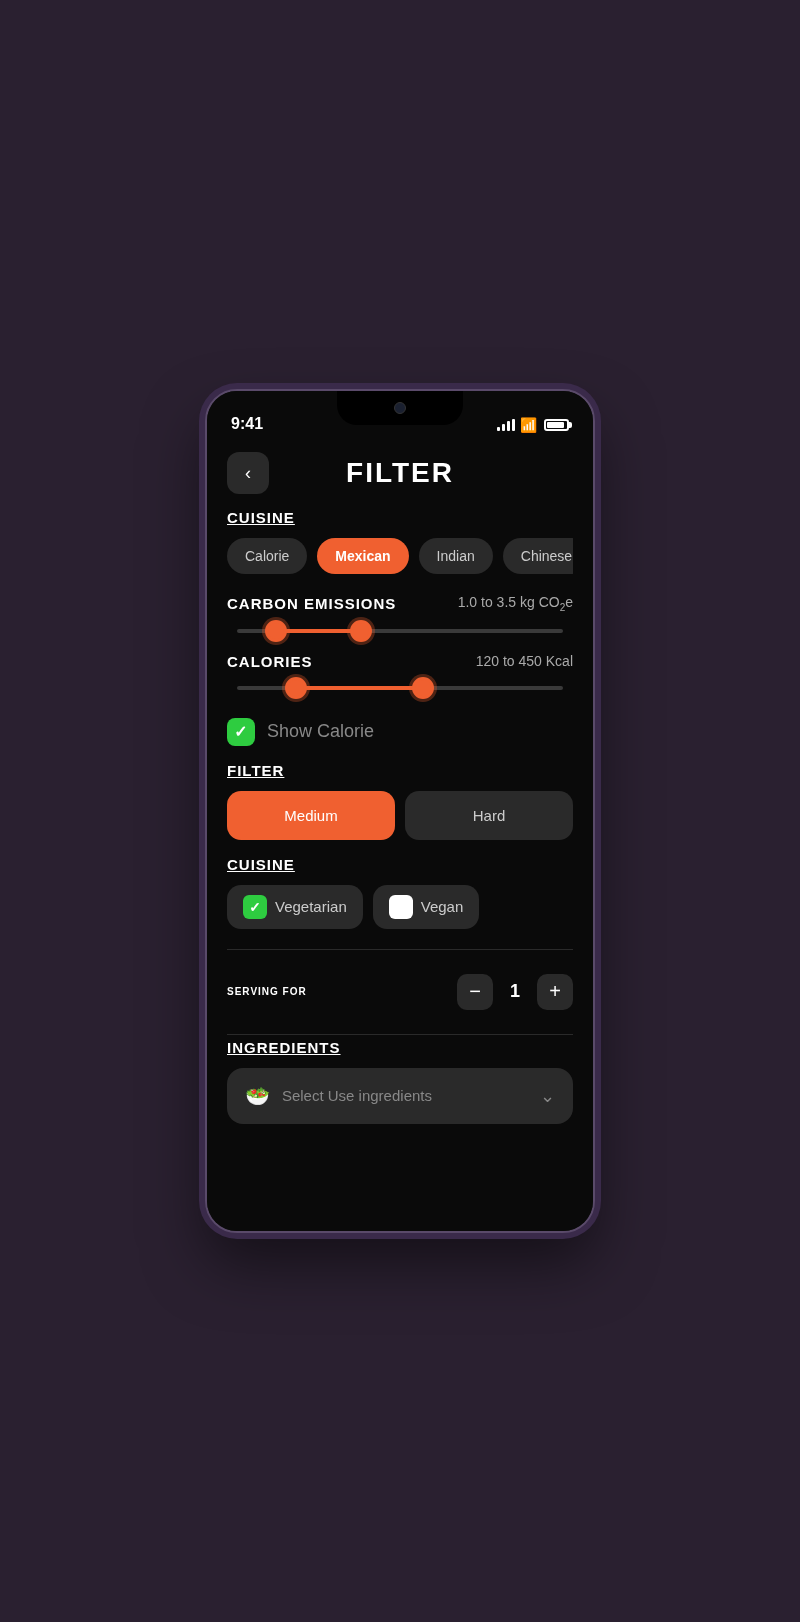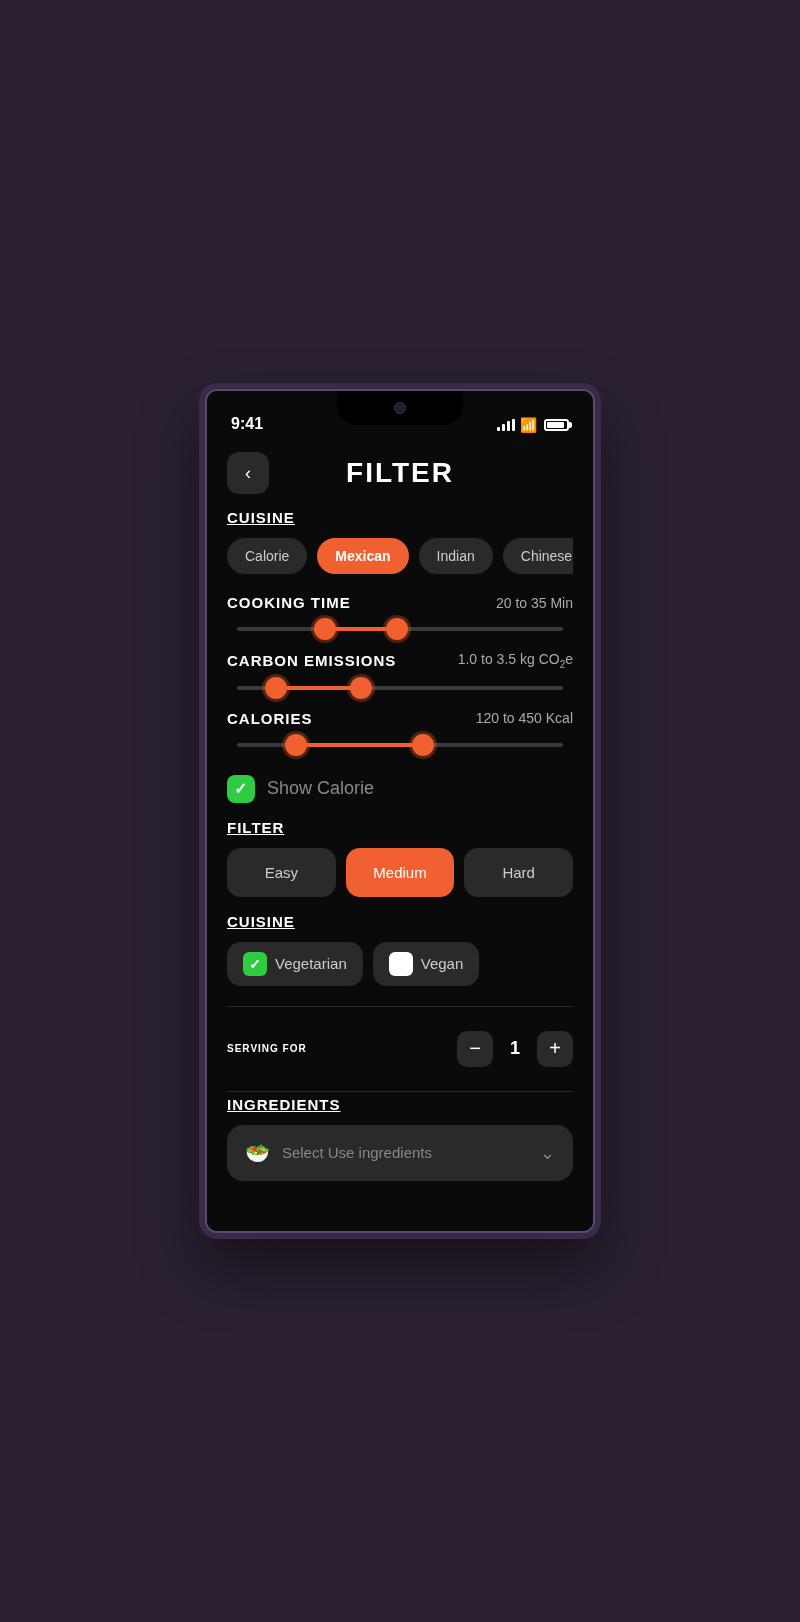--- a/index.html
+++ b/index.html
@@ -10,21 +10,21 @@
       justify-content: center;
       align-items: center;
       min-height: 100vh;
       font-family: -apple-system, BlinkMacSystemFont, 'Helvetica Neue', sans-serif;
     }
 
     .phone-frame {
       width: 390px;
       height: 844px;
       background: #1a1a1a;
-      border-radius: 12px;
+      border-radius: 32px;
       border: 2px solid #5a4a6a;
       position: relative;
       overflow: hidden;
       box-shadow: 0 0 0 6px #3a2a4a, 0 30px 60px rgba(0,0,0,0.5);
     }
 
     .phone-notch {
       position: absolute;
       top: 0;
       left: 50%;
@@ -471,31 +471,20 @@
       <div class="section-label">CUISINE</div>
       <div class="cuisine-chips">
         <div class="chip">Calorie</div>
         <div class="chip active">Mexican</div>
         <div class="chip">Indian</div>
         <div class="chip">Chinese</div>
 
       </div>
     </div>
 
-    <div class="range-section">
-      <div class="range-header">
-        <span class="range-label">COOKING TIME</span>
-        <span class="range-value">20 to 35 Min</span>
-      </div>
-      <div class="slider-track">
-        <div class="slider-fill" style="left:27%;width:22%"></div>
-        <div class="slider-thumb" style="left:27%"></div>
-        <div class="slider-thumb" style="left:49%"></div>
-      </div>
-    </div>
 
     <div class="range-section">
       <div class="range-header">
         <span class="range-label">CARBON EMISSIONS</span>
         <span class="range-value">1.0 to 3.5 kg CO<sub>2</sub>e</span>
       </div>
       <div class="slider-track">
         <div class="slider-fill" style="left:12%;width:26%"></div>
         <div class="slider-thumb" style="left:12%"></div>
         <div class="slider-thumb" style="left:38%"></div>
@@ -517,21 +506,20 @@
     <div class="show-calorie-row">
       <div class="checkbox-green">
         <span class="checkmark">✓</span>
       </div>
       <span class="show-calorie-label">Show Calorie</span>
     </div>
 
     <div class="section">
       <div class="section-label">FILTER</div>
       <div class="skill-buttons">
-        <div class="skill-btn">Easy</div>
         <div class="skill-btn active">Medium</div>
         <div class="skill-btn">Hard</div>
       </div>
     </div>
 
     <div class="section">
       <div class="section-label">CUISINE</div>
       <div class="diet-chips">
         <div class="diet-chip">
           <div class="diet-checkbox-green">

